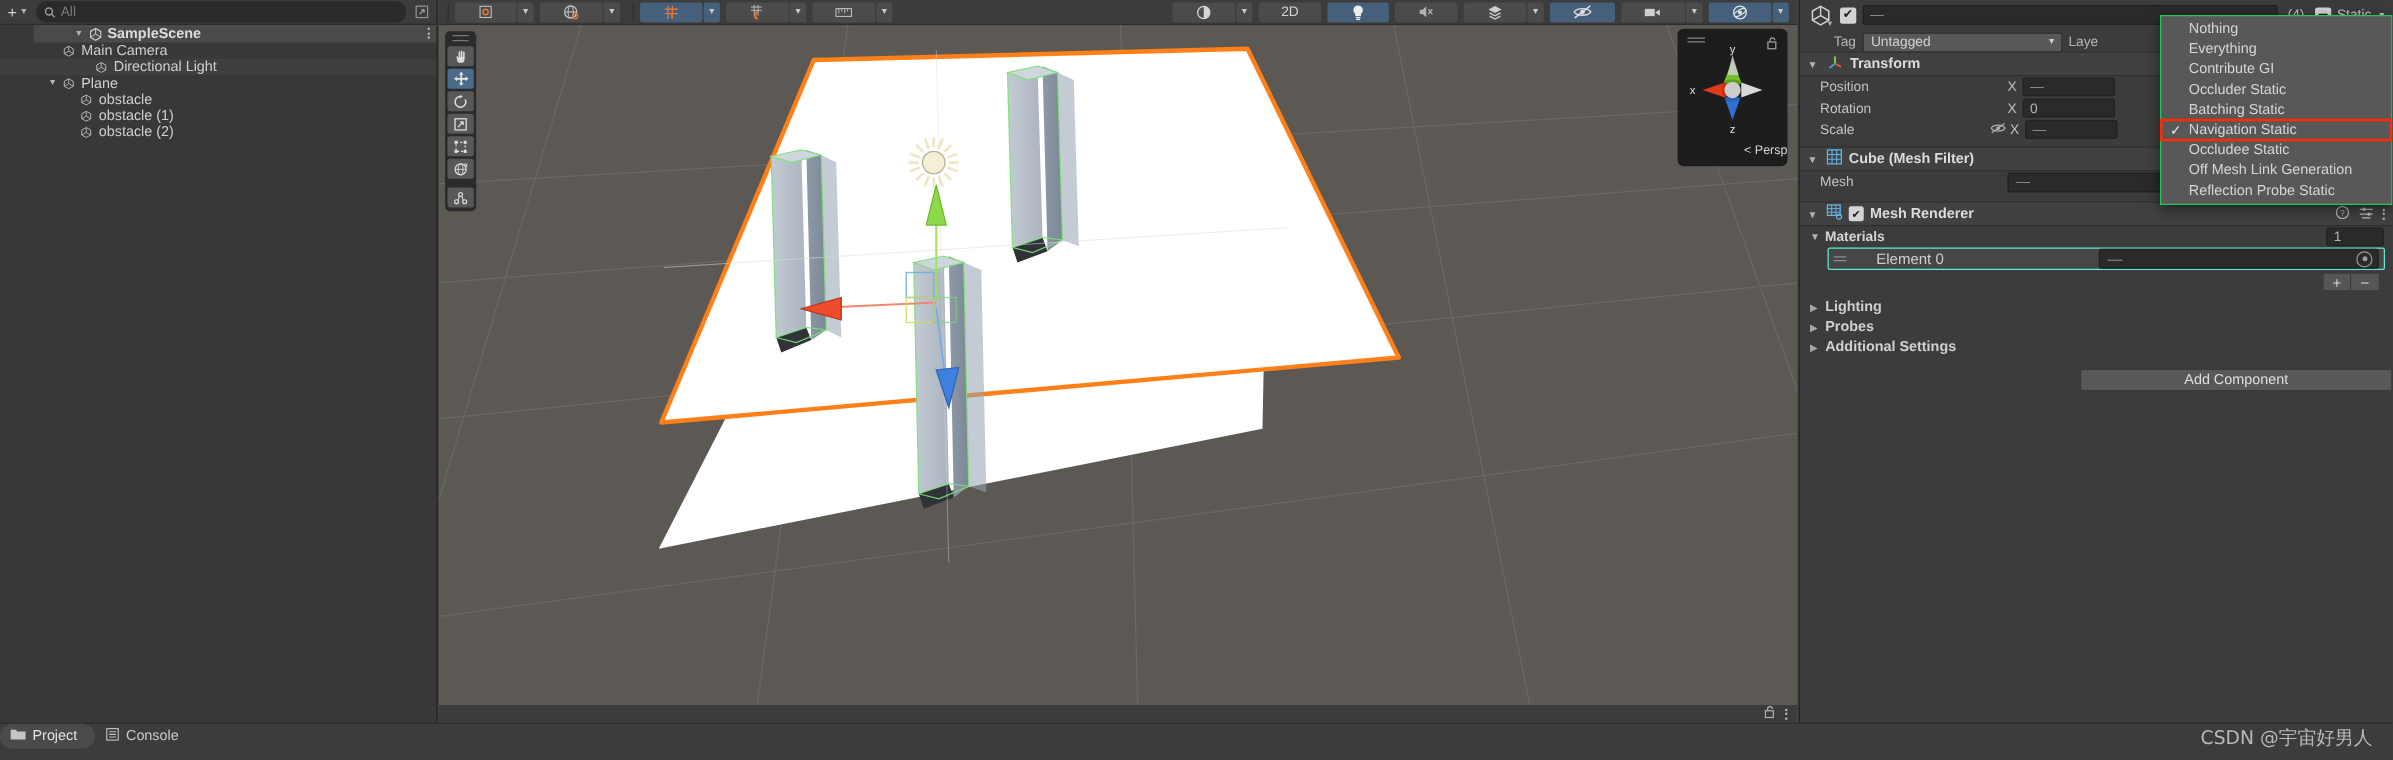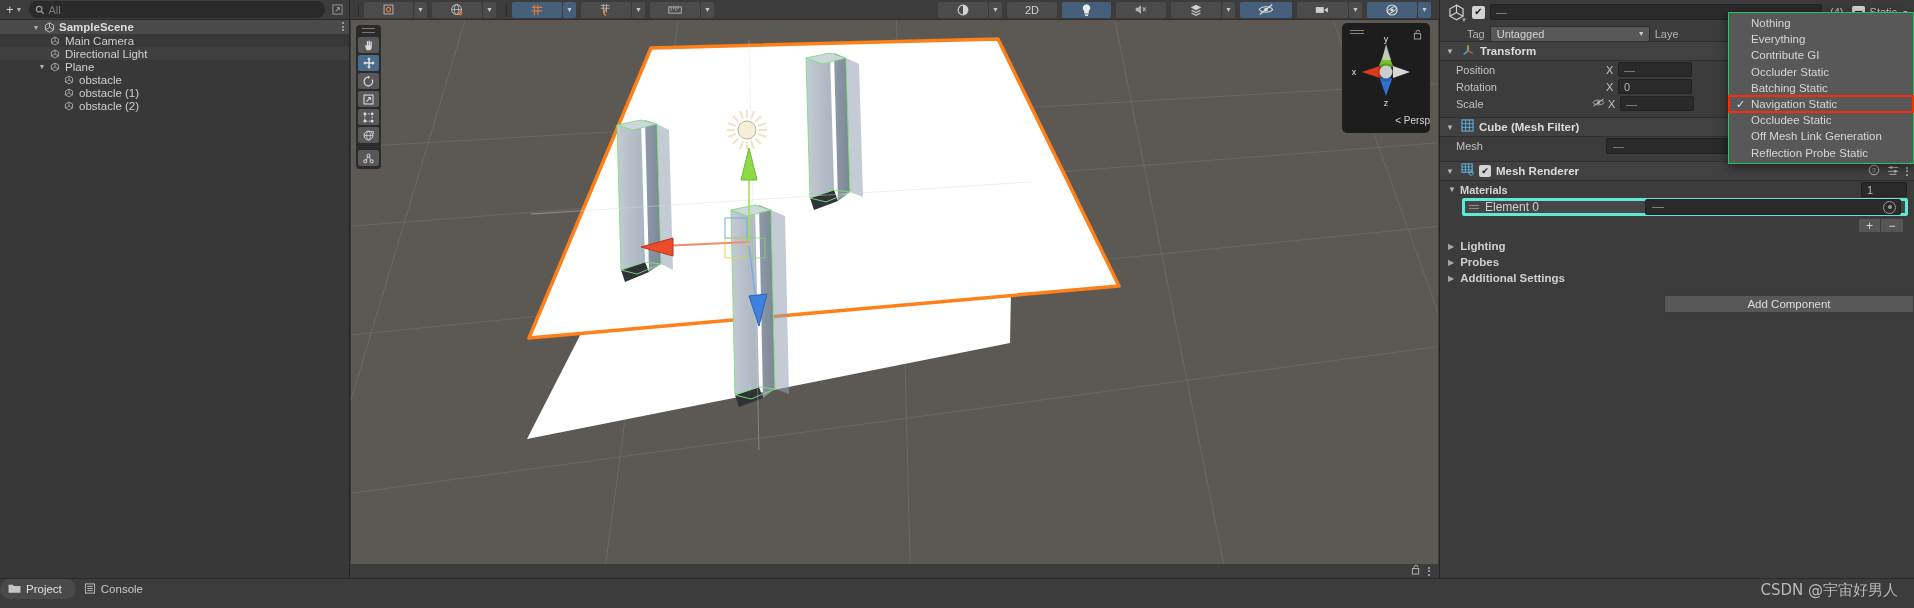--- a/index.html
+++ b/index.html
@@ -30,21 +30,21 @@
     color: #7a7a7a; font-size: 11px;
   }
   .hier-search svg { flex-shrink: 0; }
   .hier-tool-right { width: 16px; display:flex; align-items:center; justify-content:center; }
 
   .hier-tree { position: relative; }
   .hier-row {
     height: 13px; display: flex; align-items: center; position: relative;
     padding-left: 4px; font-size: 11.5px; color: #cfcfcf; white-space: nowrap;
   }
-  .hier-row.scene-row { background: #4a4a4a; height: 14px; font-weight: bold; color: #dcdcdc; }
+  .hier-row.scene-row { background: #4a4a4a; height: 14px; font-weight: bold; color: #dcdcdc; margin-left: 27px; }
   .hier-row.alt { background: #3f3f3f; }
   .hier-row .fold {
     width: 12px; text-align: center; font-size: 7px; color: #b4b4b4; flex-shrink: 0;
   }
   .hier-row .icon { width: 14px; display: flex; align-items: center; justify-content: center; flex-shrink: 0; }
   .hier-row .lbl { margin-left: 3px; }
   .hier-kebab { position: absolute; right: 5px; top: 2px; color: #b0b0b0; font-size: 10px; letter-spacing: 0; }
   .kebab-dots { display:flex; flex-direction:column; gap:1.5px; align-items:center; }
   .kebab-dots i { width:2px; height:2px; background:#b4b4b4; border-radius:50%; display:block; }
 
@@ -172,22 +172,22 @@
     height: 16px; background: #2a2a2a; border: 1px solid #212121; border-radius: 2px;
     display: flex; align-items: center; padding: 0 4px 0 6px; color: #9c9c9c;
   }
   .obj-pick {
     margin-left: auto; width: 13px; height: 13px; border-radius: 50%;
     border: 1.5px solid #9a9a9a; display: flex; align-items: center; justify-content: center;
   }
   .obj-pick i { width: 4px; height: 4px; border-radius: 50%; background: #9a9a9a; display: block; }
 
   .elem-row {
-    height: 18px; margin: 0 6px 0 22px; background: #464646; border: 3px solid #5eead4;
-    border-radius: 2px; display: flex; align-items: center; padding: 0 4px; gap: 6px;
+    height: 18px; margin: 0 6px 0 22px; background: #464646; border: 1px solid #5eead4;
+    border-radius: 2px; display: flex; align-items: center; padding: 0 4px; gap: 24px;
   }
   .grip2 { width: 10px; display:flex; flex-direction:column; gap:2px;}
   .grip2 i { height:1px; background:#8b8b8b; display:block;}
 
   .pm-group { display: flex; justify-content: flex-end; padding: 2px 10px 0 0; }
   .pm-btn {
     width: 23px; height: 15px; background: #565656; border: 1px solid #3d3d3d;
     display: flex; align-items: center; justify-content: center; color: #d6d6d6; font-size: 12px;
   }
   .pm-btn:first-child { border-radius: 2px 0 0 2px; }
@@ -286,21 +286,21 @@
       <div class="hier-row" style="padding-left:48px;">
         <span class="icon">
           <svg width="10" height="10" viewBox="0 0 14 14">
             <path d="M7 1.5 L12 4.2 L12 9.8 L7 12.5 L2 9.8 L2 4.2 Z" fill="none" stroke="#b9b9b9" stroke-width="1.1"></path>
             <path d="M7 1.5 L7 6.8 M7 6.8 L2 9.8 M7 6.8 L12 9.8" stroke="#b9b9b9" stroke-width="1"></path>
           </svg>
         </span>
         <span class="lbl">Main Camera</span>
       </div>
 
-      <div class="hier-row alt" style="padding-left:48px;">
+      <div class="hier-row alt" style="padding-left:74px;">
         <span class="icon">
           <svg width="10" height="10" viewBox="0 0 14 14">
             <path d="M7 1.5 L12 4.2 L12 9.8 L7 12.5 L2 9.8 L2 4.2 Z" fill="none" stroke="#b9b9b9" stroke-width="1.1"></path>
             <path d="M7 1.5 L7 6.8 M7 6.8 L2 9.8 M7 6.8 L12 9.8" stroke="#b9b9b9" stroke-width="1"></path>
           </svg>
         </span>
         <span class="lbl">Directional Light</span>
       </div>
 
       <div class="hier-row" style="padding-left:36px;">

